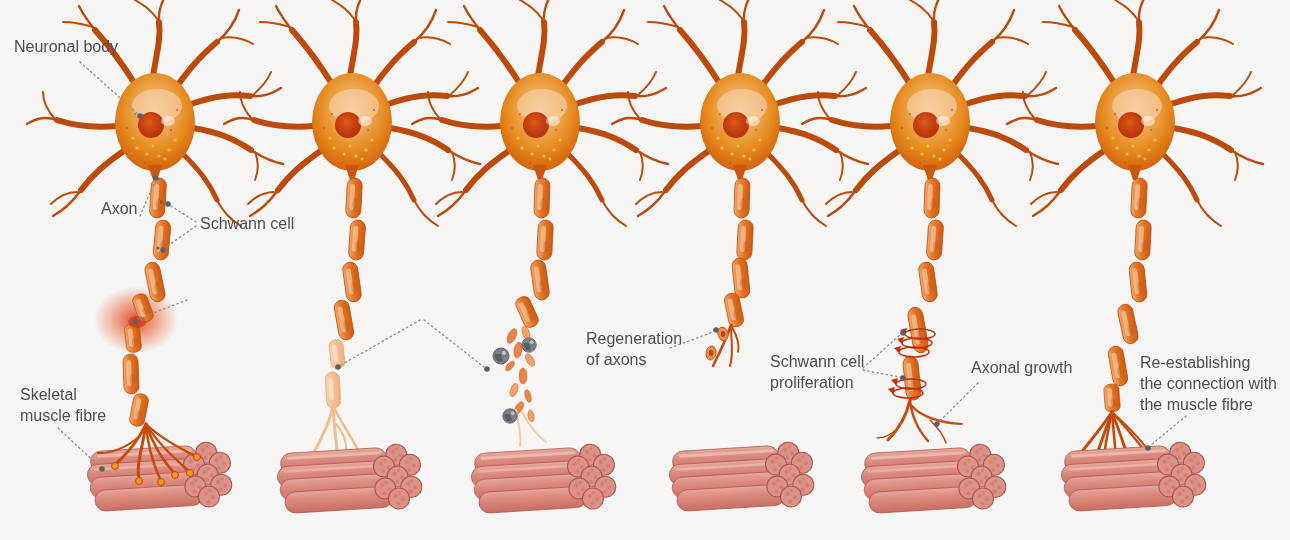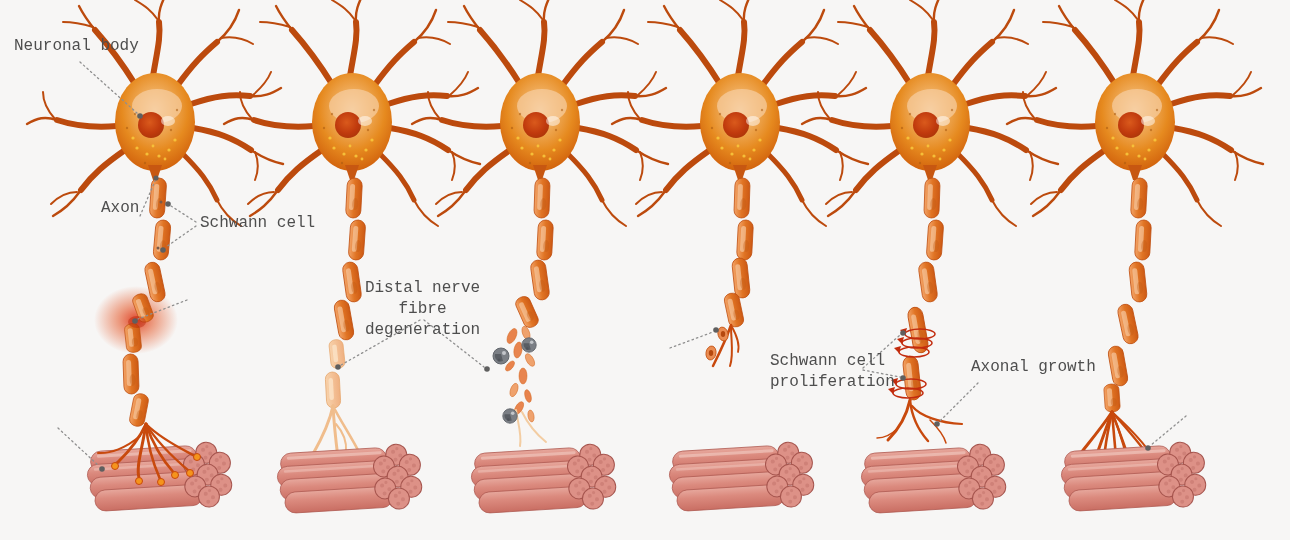--- a/index.html
+++ b/index.html
@@ -1,17 +1,17 @@
 <!DOCTYPE html>
 <html><head>
 <meta charset="utf-8">
 <style>
   html,body{margin:0;padding:0}
   #stage{position:relative;width:1290px;height:540px;background:#f7f6f5;overflow:hidden;
-         font-family:Liberation Mono, monospace}
+         font-family:Liberation Sans, sans-serif}
   #art{position:absolute;left:0;top:0}
   .lbl{position:absolute;font-size:16px;line-height:21px;color:#4e4e4e;white-space:pre-line}
   .center{text-align:center}
 </style>
 </head>
 <body>
 
 <div id="stage">
 
 <svg id="art" width="1290" height="540" viewBox="0 0 1290 540">
@@ -348,19 +348,24 @@
   <circle cx="903" cy="333" r="2.8"></circle>
         <circle cx="903" cy="378" r="2.8"></circle>
   <circle cx="937" cy="424" r="2.8"></circle>
         <circle cx="1148" cy="448" r="2.8"></circle>
 </g>
 </svg>
 
 <div class="lbl" style="left:14px;top:36px">Neuronal body</div>
 <div class="lbl" style="left:101px;top:198px">Axon</div>
 <div class="lbl" style="left:200px;top:213px">Schwann cell</div>
-<div class="lbl center" style="left:345px;top:278px;width:155px">Distal nerve fibre
-degeneration</div>
+<div class="lbl" style="left:20px;top:384px">Skeletal
+muscle fibre</div>
+<div class="lbl" style="left:586px;top:328px">Regeneration
+of axons</div>
 <div class="lbl" style="left:770px;top:351px">Schwann cell
 proliferation</div>
 <div class="lbl" style="left:971px;top:357px">Axonal growth</div>
+<div class="lbl" style="left:1140px;top:352px">Re-establishing
+the connection with
+the muscle fibre</div>
 
 </div>
 
 </body></html>

